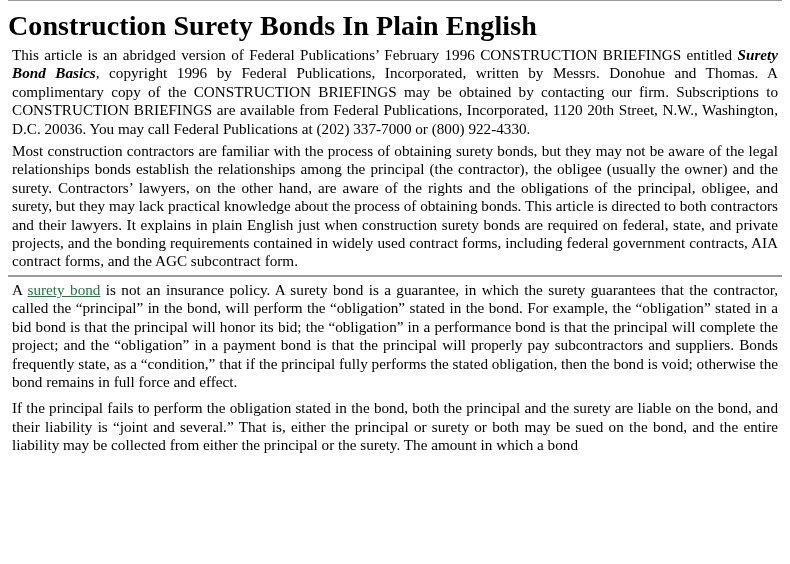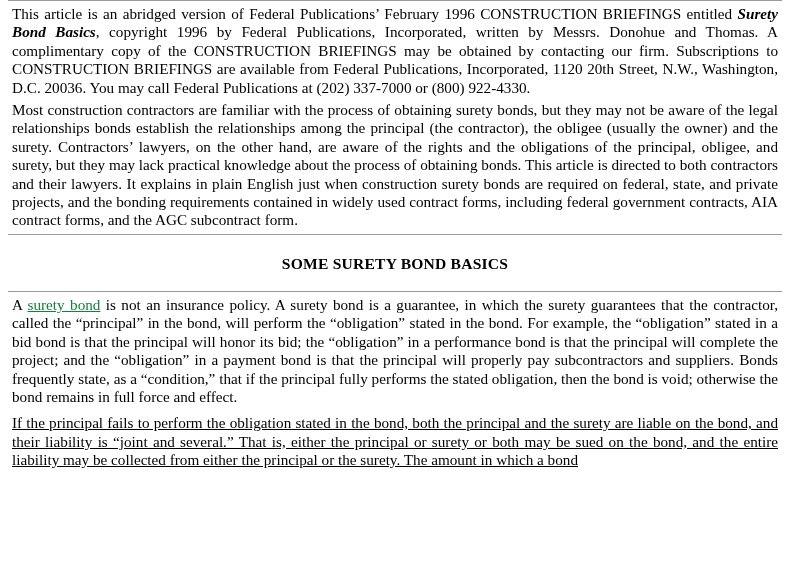--- a/index.html
+++ b/index.html
@@ -45,21 +45,21 @@
     font-size: 15.2px;
     line-height: 18.4px;
     text-align: justify;
     margin: 4px;
     padding: 0;
     hyphens: none;
   }
   .para-gap-1 { margin-top: 17px; }
   .para-gap-2 { margin-top: 17px; }
   .para-gap-3 { margin-top: 15px; }
-  .para-gap-4 { margin-top: 15px; text-decoration: underline; }
+  .para-gap-4 { margin-top: 15px; }
 
   .rule-above-heading { margin-top: 18px; }
   h2.section-heading {
     font-size: 15.6px;
     font-weight: bold;
     line-height: 19px;
     text-align: center;
     margin: 0;
     padding: 19px 0 18px 0;
     letter-spacing: 0.2px;
@@ -78,28 +78,28 @@
     overflow: hidden;
   }
 </style>
 </head>
 <body>
 
 <div class="page">
 
   <hr class="rule top-rule">
 
+  <h1 class="doc-title"><span>Construction Surety Bonds In Plain English</span></h1>
 
   <p class="body-text para-gap-1"><span>This article is an abridged version of Federal Publications’ February 1996 CONSTRUCTION BRIEFINGS entitled </span><span class="bold-italic">Surety Bond Basics</span><span>, copyright 1996 by Federal Publications, Incorporated, written by Messrs. Donohue and Thomas. A complimentary copy of the CONSTRUCTION BRIEFINGS may be obtained by contacting our firm. Subscriptions to CONSTRUCTION BRIEFINGS are available from Federal Publications, Incorporated, 1120 20th Street, N.W., Washington, D.C. 20036. You may call Federal Publications at (202) 337-7000 or (800) 922-4330.</span></p>
 
   <p class="body-text para-gap-2">Most construction contractors are familiar with the process of obtaining surety bonds, but they may not be aware of the legal relationships bonds establish the relationships among the principal (the contractor), the obligee (usually the owner) and the surety. Contractors’ lawyers, on the other hand, are aware of the rights and the obligations of the principal, obligee, and surety, but they may lack practical knowledge about the process of obtaining bonds. This article is directed to both contractors and their lawyers. It explains in plain English just when construction surety bonds are required on federal, state, and private projects, and the bonding requirements contained in widely used contract forms, including federal government contracts, AIA contract forms, and the AGC subcontract form.</p>
 
   <hr class="rule rule-above-heading">
 
-  <h2 class="section-heading">SOME SURETY BOND BASICS</h2>
 
   <hr class="rule">
 
   <p class="body-text para-gap-3"><span>A </span><a class="inline-link" href="#">surety bond</a><span> is not an insurance policy. A surety bond is a guarantee, in which the surety guarantees that the contractor, called the “principal” in the bond, will perform the “obligation” stated in the bond. For example, the “obligation” stated in a bid bond is that the principal will honor its bid; the “obligation” in a performance bond is that the principal will complete the project; and the “obligation” in a payment bond is that the principal will properly pay subcontractors and suppliers. Bonds frequently state, as a “condition,” that if the principal fully performs the stated obligation, then the bond is void; otherwise the bond remains in full force and effect.</span></p>
 
   <div class="clip-bottom">
     <p class="body-text para-gap-4">If the principal fails to perform the obligation stated in the bond, both the principal and the surety are liable on the bond, and their liability is “joint and several.” That is, either the principal or surety or both may be sued on the bond, and the entire liability may be collected from either the principal or the surety. The amount in which a bond</p>
   </div>
 
 </div>

